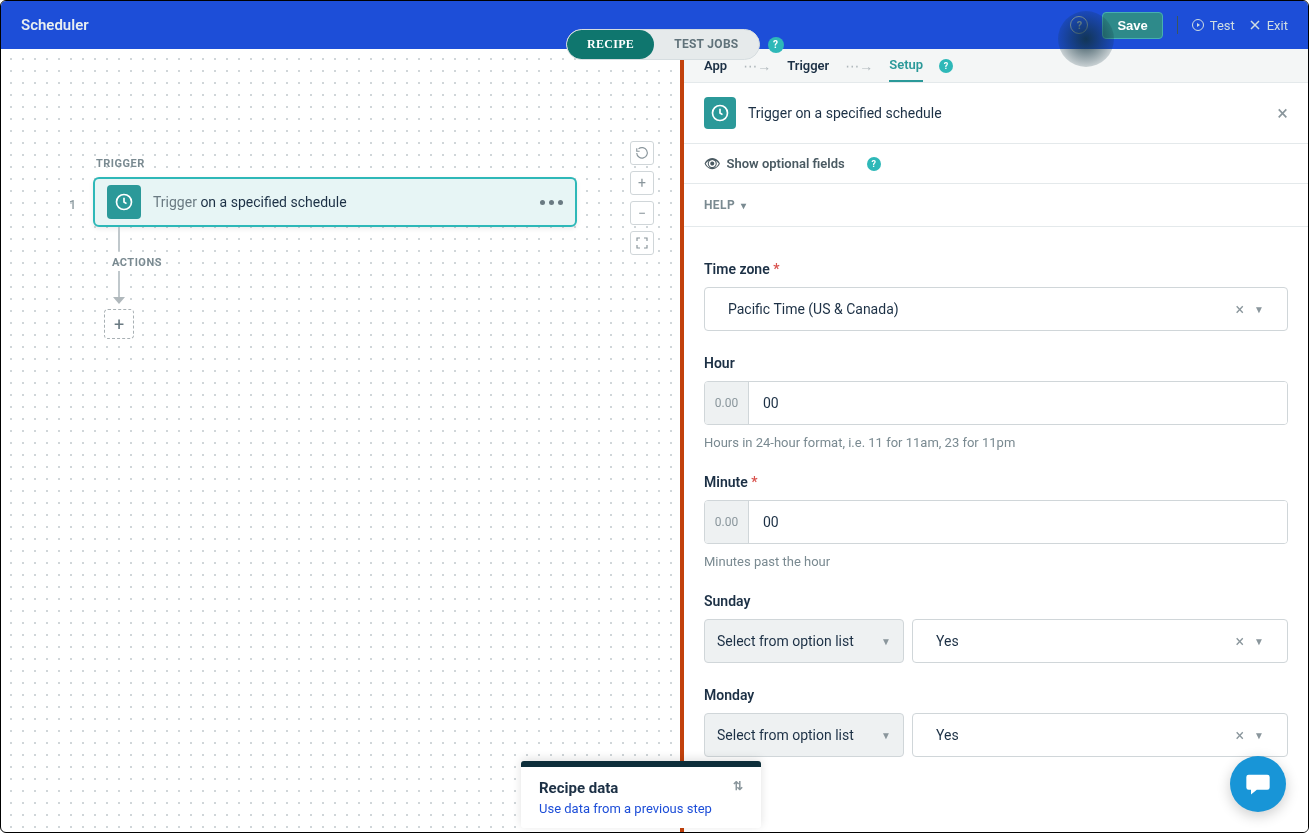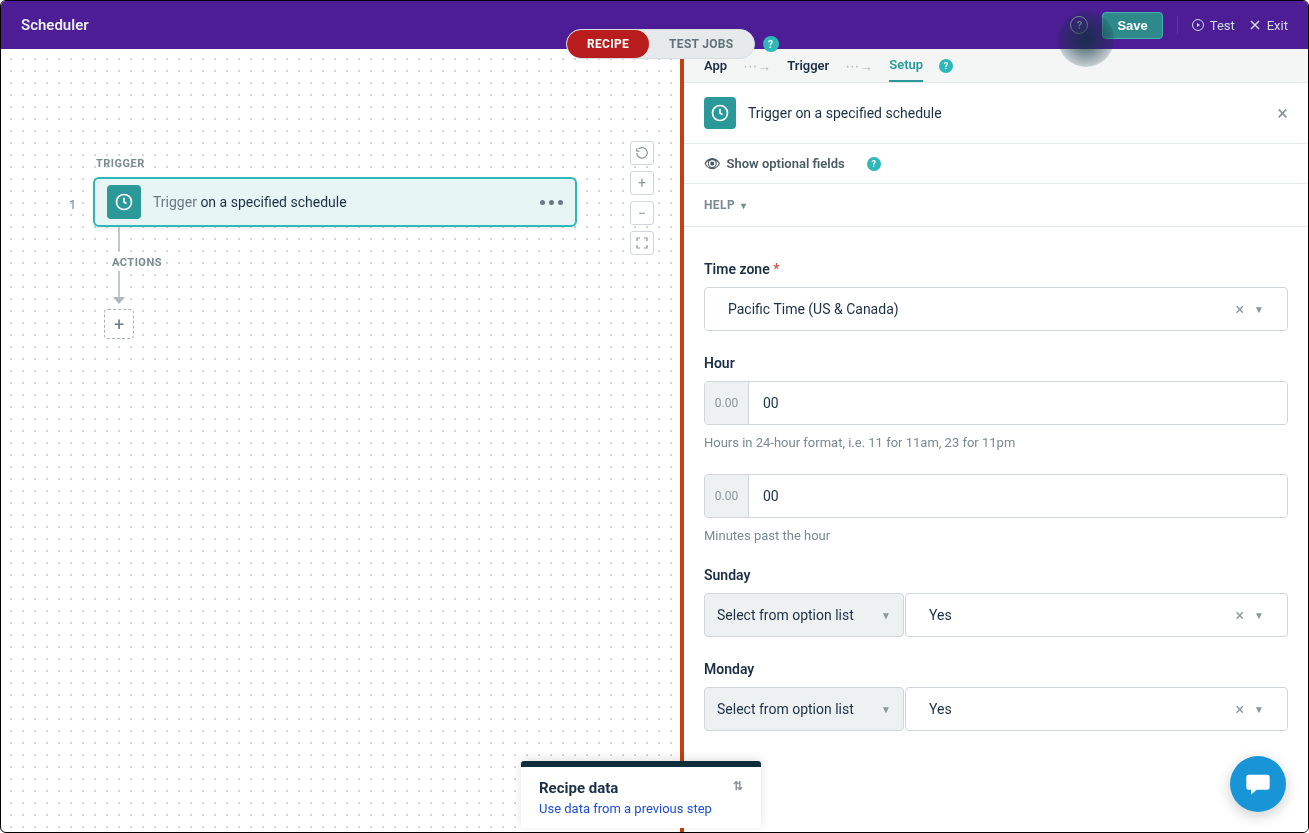--- a/index.html
+++ b/index.html
@@ -1,33 +1,33 @@
 <!DOCTYPE html>
 <html><head>
 <meta charset="utf-8">
 <style>
 * { box-sizing: border-box; margin: 0; padding: 0; }
 body { font-family: -apple-system, BlinkMacSystemFont, "Segoe UI", Roboto, sans-serif; font-size: 14px; color: #1c3045; overflow: hidden; }
 .app { width: 1309px; height: 833px; position: relative; background: #fff; border: 1px solid #000; border-radius: 6px; overflow: hidden; }
 
 
-.topbar { height: 48px; background: #4c1d95; display: flex; align-items: center; padding: 16px 20px; color: #fff; }
+.topbar { height: 48px; background: #1d4ed8; display: flex; align-items: center; padding: 16px 20px; color: #fff; }
 .topbar-title { font-size: 15px; font-weight: 600; color: #e8eef0; }
 .topbar-right { margin-left: auto; display: flex; align-items: center; gap: 14px; }
 .topbar-help { width: 18px; height: 18px; border: 1.5px solid #9fb5bc; border-radius: 50%; display: flex; align-items: center; justify-content: center; font-size: 11px; font-weight: 700; color: #9fb5bc; cursor: pointer; }
 .btn-save { background: #2e8a8a; border: 1px solid #46b0b0; color: #fff; padding: 5px 14px; border-radius: 4px; font-size: 13px; font-weight: 600; cursor: pointer; }
 .topbar-divider { width: 1px; height: 18px; background: #3a5560; }
 .topbar-link { display: flex; align-items: center; gap: 6px; color: #cfdde1; font-size: 13px; cursor: pointer; }
 .topbar-link svg { width: 12px; height: 12px; }
 
 
 .pill-wrap { position: absolute; top: 28px; left: 565px; display: flex; align-items: center; gap: 8px; z-index: 5; }
 .pill { display: flex; border: 1px solid #d6dde0; border-radius: 20px; background: #e6eaeb; overflow: hidden; }
 .pill-item { padding: 7px 20px; font-size: 12px; font-weight: 700; letter-spacing: 0.3px; cursor: pointer; color: #60727a; }
-.pill-item.active { background: #b91c1c; color: #fff; border-radius: 20px; }
+.pill-item.active { background: #0f766e; color: #fff; border-radius: 20px; font-family: Liberation Serif, serif; }
 .pill-help { width: 16px; height: 16px; border-radius: 50%; background: #2eb8b8; color: #fff; display: flex; align-items: center; justify-content: center; font-size: 10px; font-weight: 700; cursor: pointer; }
 
 
 .main { display: flex; height: calc(100% - 40px); }
 
 
 .canvas { flex: 1; position: relative; background-image: radial-gradient(#d0d6d9 1px, transparent 1px); background-size: 12px 12px; background-position: 4px 4px; }
 .canvas-label { position: absolute; font-size: 11px; font-weight: 700; letter-spacing: 0.5px; color: #7a8a91; }
 .label-trigger { top: 108px; left: 95px; }
 .label-actions { top: 207px; left: 95px; margin-left: 16px; }
@@ -84,21 +84,21 @@
 .select-box { height: 44px; border: 1px solid #d0d6d9; border-radius: 4px; display: flex; align-items: center; padding: 0 23px; cursor: pointer; }
 .select-box .val { flex: 1; font-size: 14px; color: #1c3045; }
 .select-box .clear { color: #8a969c; font-size: 16px; margin-right: 10px; cursor: pointer; }
 .select-box .caret { color: #8a969c; font-size: 10px; }
 
 .num-input { display: flex; height: 44px; border: 1px solid #d0d6d9; border-radius: 4px; overflow: hidden; }
 .num-prefix { width: 44px; background: #eef1f2; display: flex; align-items: center; justify-content: center; font-size: 12px; color: #8a969c; border-right: 1px solid #d0d6d9; }
 .num-field { flex: 1; border: none; padding: 0 14px; font-size: 14px; color: #1c3045; outline: none; resize: none; font-family: inherit; line-height: 42px; }
 .field-hint { font-size: 13px; color: #7a8a91; margin-top: 10px; }
 
-.day-row { display: flex; gap: 1px; }
+.day-row { display: flex; gap: 8px; }
 .day-select { flex: 0 0 200px; height: 44px; border: 1px solid #d0d6d9; background: #eef1f2; border-radius: 4px; display: flex; align-items: center; padding: 0 12px; cursor: pointer; }
 .day-select .val { flex: 1; font-size: 14px; color: #1c3045; }
 .day-select .caret { color: #8a969c; font-size: 10px; }
 .day-value { flex: 1; }
 
 
 .chat-bubble { position: absolute; bottom: 20px; right: 22px; width: 56px; height: 56px; border-radius: 50%; background: #1895d7; display: flex; align-items: center; justify-content: center; cursor: pointer; box-shadow: 0 4px 14px rgba(0,0,0,0.2); }
 .chat-bubble svg { width: 28px; height: 28px; }
 
 
@@ -248,20 +248,23 @@
         <div class="field">
           <div class="field-label">Hour</div>
           <div class="num-input">
             <div class="num-prefix">0.00</div>
             <textarea class="num-field" style="">00</textarea>
           </div>
           <div class="field-hint">Hours in 24-hour format, i.e. 11 for 11am, 23 for 11pm</div>
         </div>
 
         <div class="field">
+          <div class="field-label">
+            <span>Minute</span> <span class="req">*</span>
+          </div>
           <div class="num-input">
             <div class="num-prefix">0.00</div>
             <textarea class="num-field" style="">00</textarea>
           </div>
           <div class="field-hint">Minutes past the hour</div>
         </div>
 
         <div class="field">
           <div class="field-label">Sunday</div>
           <div class="day-row">

